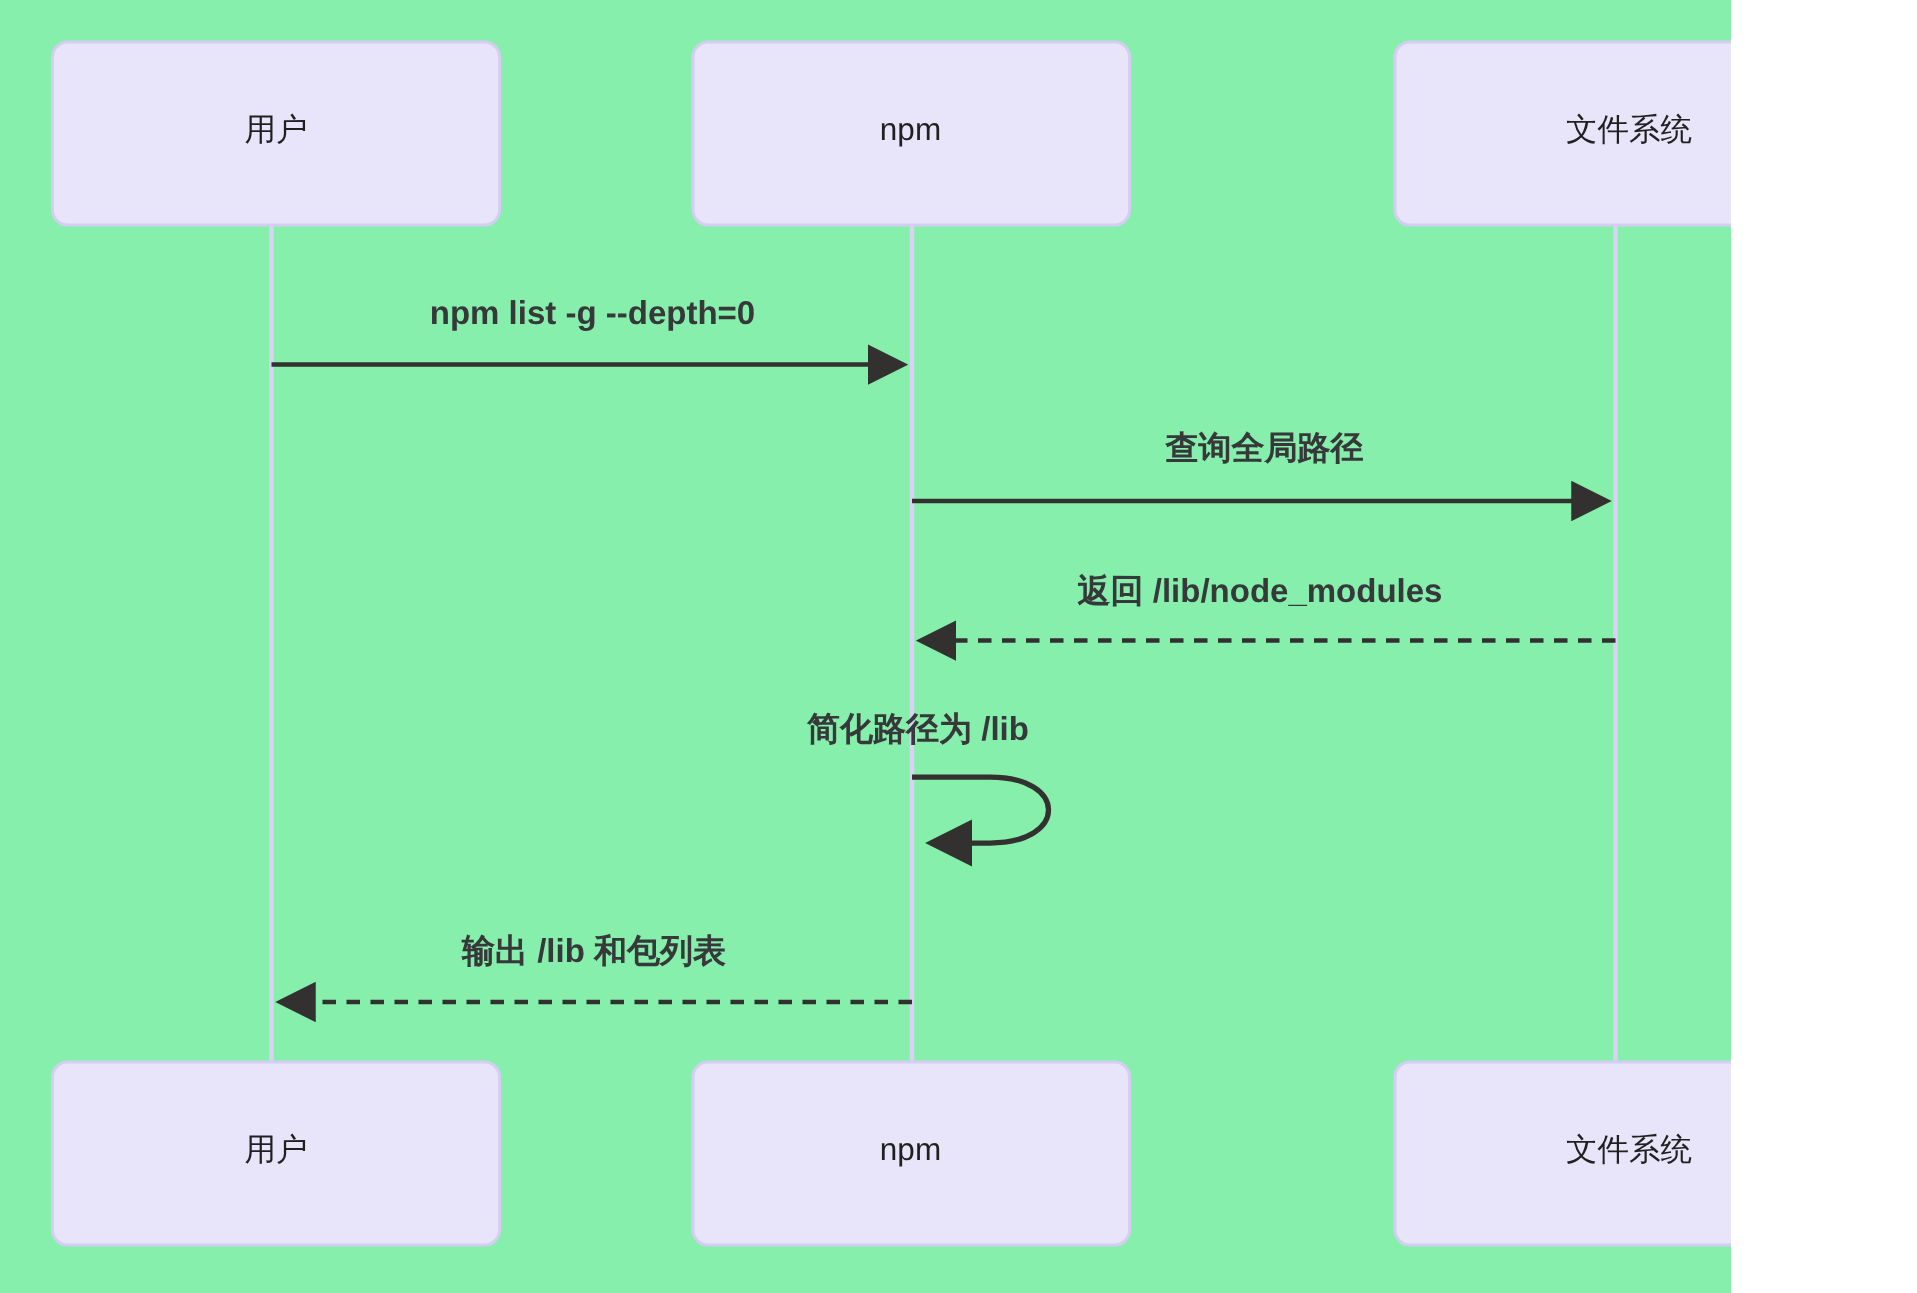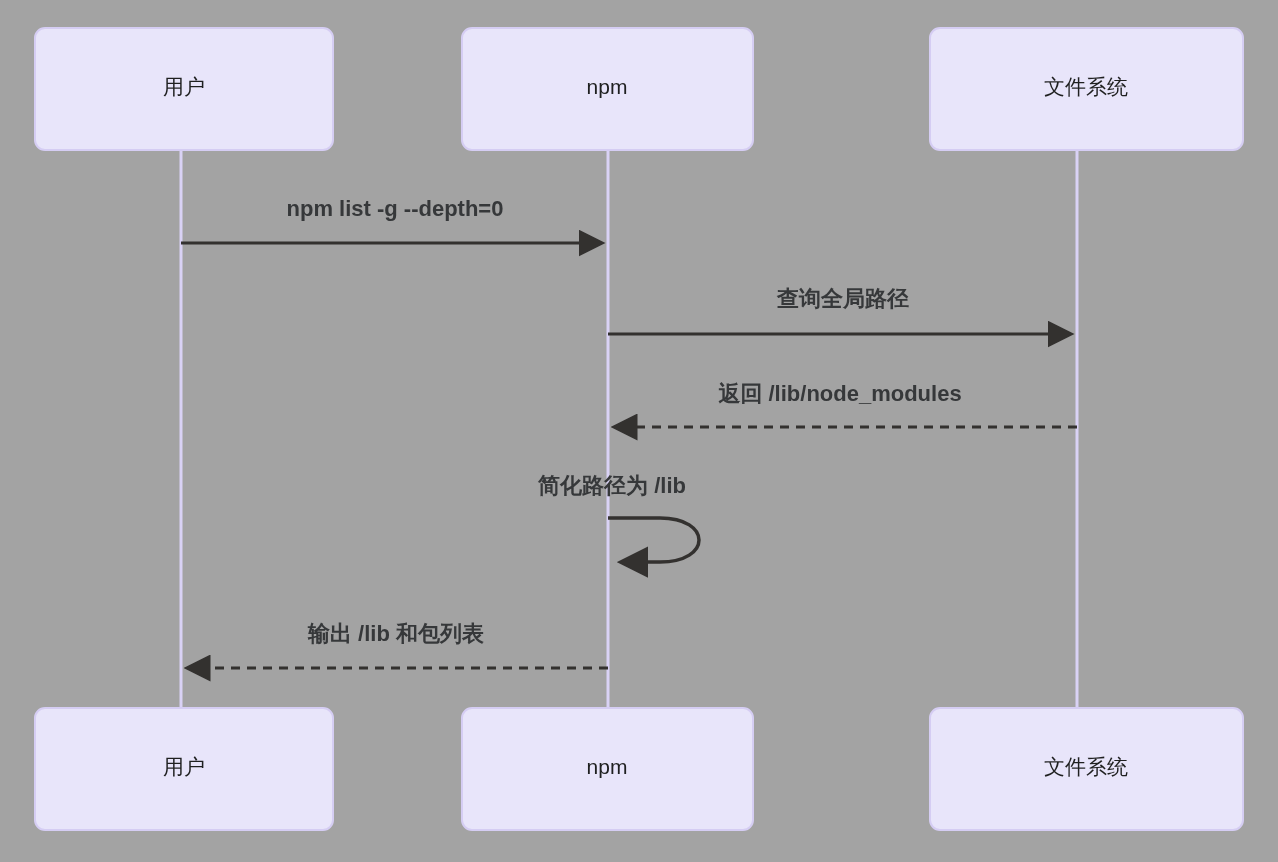--- a/index.html
+++ b/index.html
@@ -5,24 +5,24 @@
   html, body {
     margin: 0;
     padding: 0;
     background: #ffffff;
   }
   body {
     font-family: "Liberation Sans", "DejaVu Sans", sans-serif;
   }
   #diagram-root {
     position: relative;
-    width: 1278px;
+    width: 1154px;
     height: 862px;
     overflow: hidden;
-    background: #a3a3a3;
+    background: #86efac;
   }
   #seq-svg {
     position: absolute;
     inset: 0;
     width: 1278px;
     height: 862px;
     display: block;
   }
   .actor-box {
     fill: #e8e5fa;

